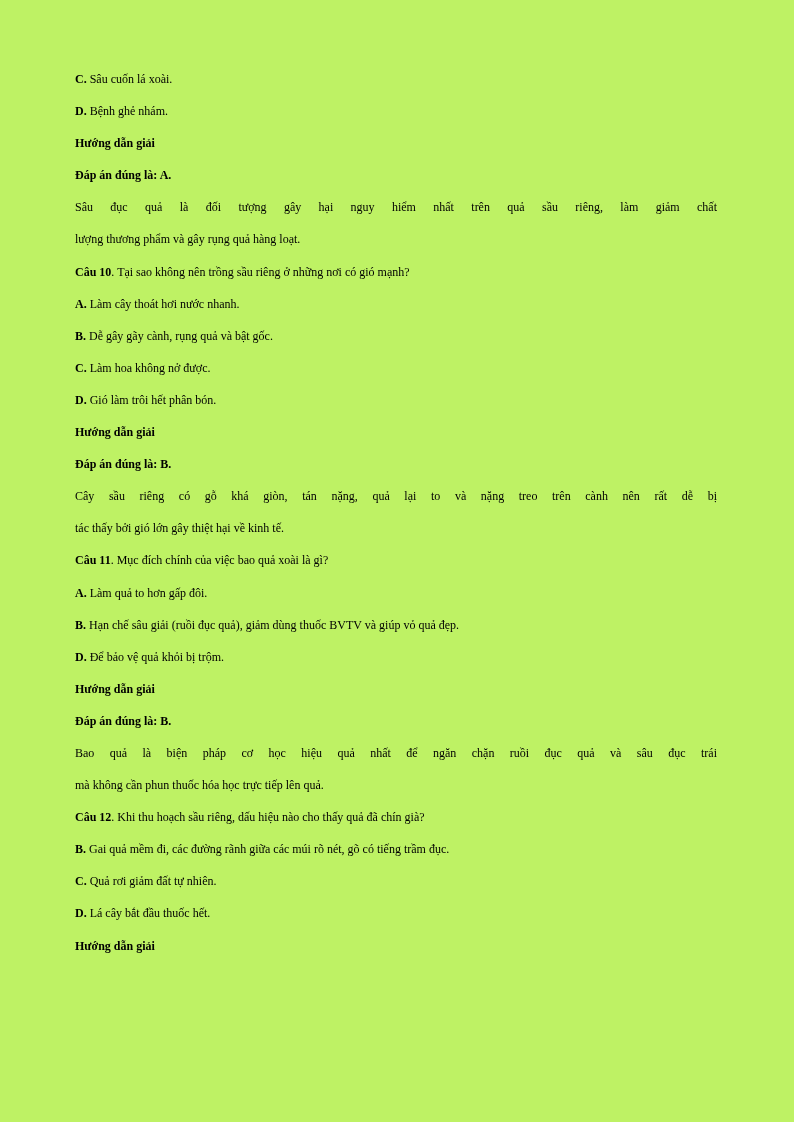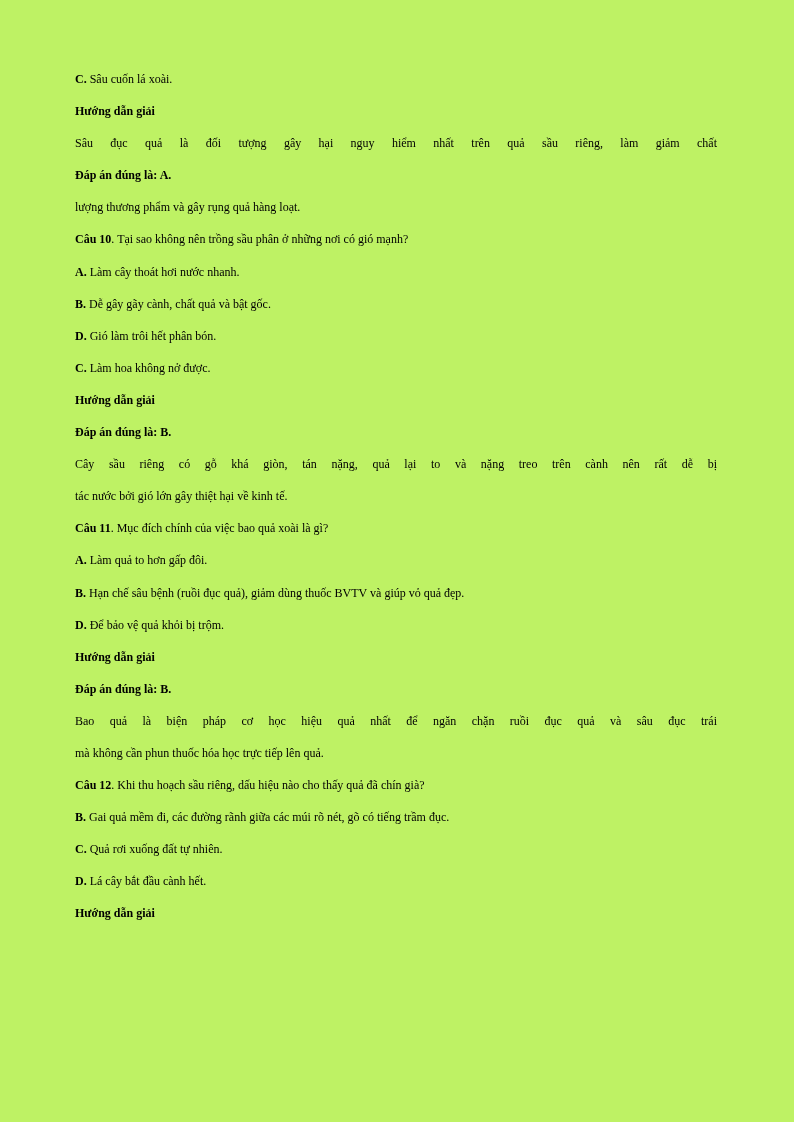--- a/index.html
+++ b/index.html
@@ -34,40 +34,41 @@
   .line .b {
     font-weight: bold;
   }
 </style>
 </head>
 <body>
 
 <div class="page">
   <div id="doc-body">
       <p class="line"><span class="b">C.</span><span> Sâu cuốn lá xoài.</span></p>
+      <p class="line"><span class="b">D.</span><span> Bệnh ghẻ nhám.</span></p>
       <p class="line"><span class="b">Hướng dẫn giải</span></p>
+      <p class="line"><span class="b">Đáp án đúng là: A.</span></p>
       <p class="line justify"><span>Sâu đục quả là đối tượng gây hại nguy hiểm nhất trên quả sầu riêng, làm giảm chất</span></p>
-      <p class="line"><span class="b">Đáp án đúng là: A.</span></p>
       <p class="line"><span>lượng thương phẩm và gây rụng quả hàng loạt.</span></p>
-      <p class="line"><span class="b">Câu 10</span><span>. Tại sao không nên trồng sầu phân ở những nơi có gió mạnh?</span></p>
+      <p class="line"><span class="b">Câu 10</span><span>. Tại sao không nên trồng sầu riêng ở những nơi có gió mạnh?</span></p>
       <p class="line"><span class="b">A.</span><span> Làm cây thoát hơi nước nhanh.</span></p>
-      <p class="line"><span class="b">B.</span><span> Dễ gây gãy cành, chất quả và bật gốc.</span></p>
+      <p class="line"><span class="b">B.</span><span> Dễ gây gãy cành, rụng quả và bật gốc.</span></p>
+      <p class="line"><span class="b">C.</span><span> Làm hoa không nở được.</span></p>
       <p class="line"><span class="b">D.</span><span> Gió làm trôi hết phân bón.</span></p>
-      <p class="line"><span class="b">C.</span><span> Làm hoa không nở được.</span></p>
       <p class="line"><span class="b">Hướng dẫn giải</span></p>
       <p class="line"><span class="b">Đáp án đúng là: B.</span></p>
       <p class="line justify"><span>Cây sầu riêng có gỗ khá giòn, tán nặng, quả lại to và nặng treo trên cành nên rất dễ bị</span></p>
-      <p class="line"><span>tác nước bởi gió lớn gây thiệt hại về kinh tế.</span></p>
+      <p class="line"><span>tác thấy bởi gió lớn gây thiệt hại về kinh tế.</span></p>
       <p class="line"><span class="b">Câu 11</span><span>. Mục đích chính của việc bao quả xoài là gì?</span></p>
       <p class="line"><span class="b">A.</span><span> Làm quả to hơn gấp đôi.</span></p>
-      <p class="line"><span class="b">B.</span><span> Hạn chế sâu bệnh (ruồi đục quả), giảm dùng thuốc BVTV và giúp vỏ quả đẹp.</span></p>
+      <p class="line"><span class="b">B.</span><span> Hạn chế sâu giải (ruồi đục quả), giảm dùng thuốc BVTV và giúp vỏ quả đẹp.</span></p>
       <p class="line"><span class="b">D.</span><span> Để bảo vệ quả khỏi bị trộm.</span></p>
       <p class="line"><span class="b">Hướng dẫn giải</span></p>
       <p class="line"><span class="b">Đáp án đúng là: B.</span></p>
       <p class="line justify"><span>Bao quả là biện pháp cơ học hiệu quả nhất để ngăn chặn ruồi đục quả và sâu đục trái</span></p>
       <p class="line"><span>mà không cần phun thuốc hóa học trực tiếp lên quả.</span></p>
       <p class="line"><span class="b">Câu 12</span><span>. Khi thu hoạch sầu riêng, dấu hiệu nào cho thấy quả đã chín già?</span></p>
       <p class="line"><span class="b">B.</span><span> Gai quả mềm đi, các đường rãnh giữa các múi rõ nét, gõ có tiếng trầm đục.</span></p>
-      <p class="line"><span class="b">C.</span><span> Quả rơi xuống đất tự nhiên.</span></p>
-      <p class="line"><span class="b">D.</span><span> Lá cây bắt đầu cành hết.</span></p>
+      <p class="line"><span class="b">C.</span><span> Quả rơi giảm đất tự nhiên.</span></p>
+      <p class="line"><span class="b">D.</span><span> Lá cây bắt đầu thuốc hết.</span></p>
       <p class="line"><span class="b">Hướng dẫn giải</span></p>
     </div>
 </div>
 
 </body></html>

